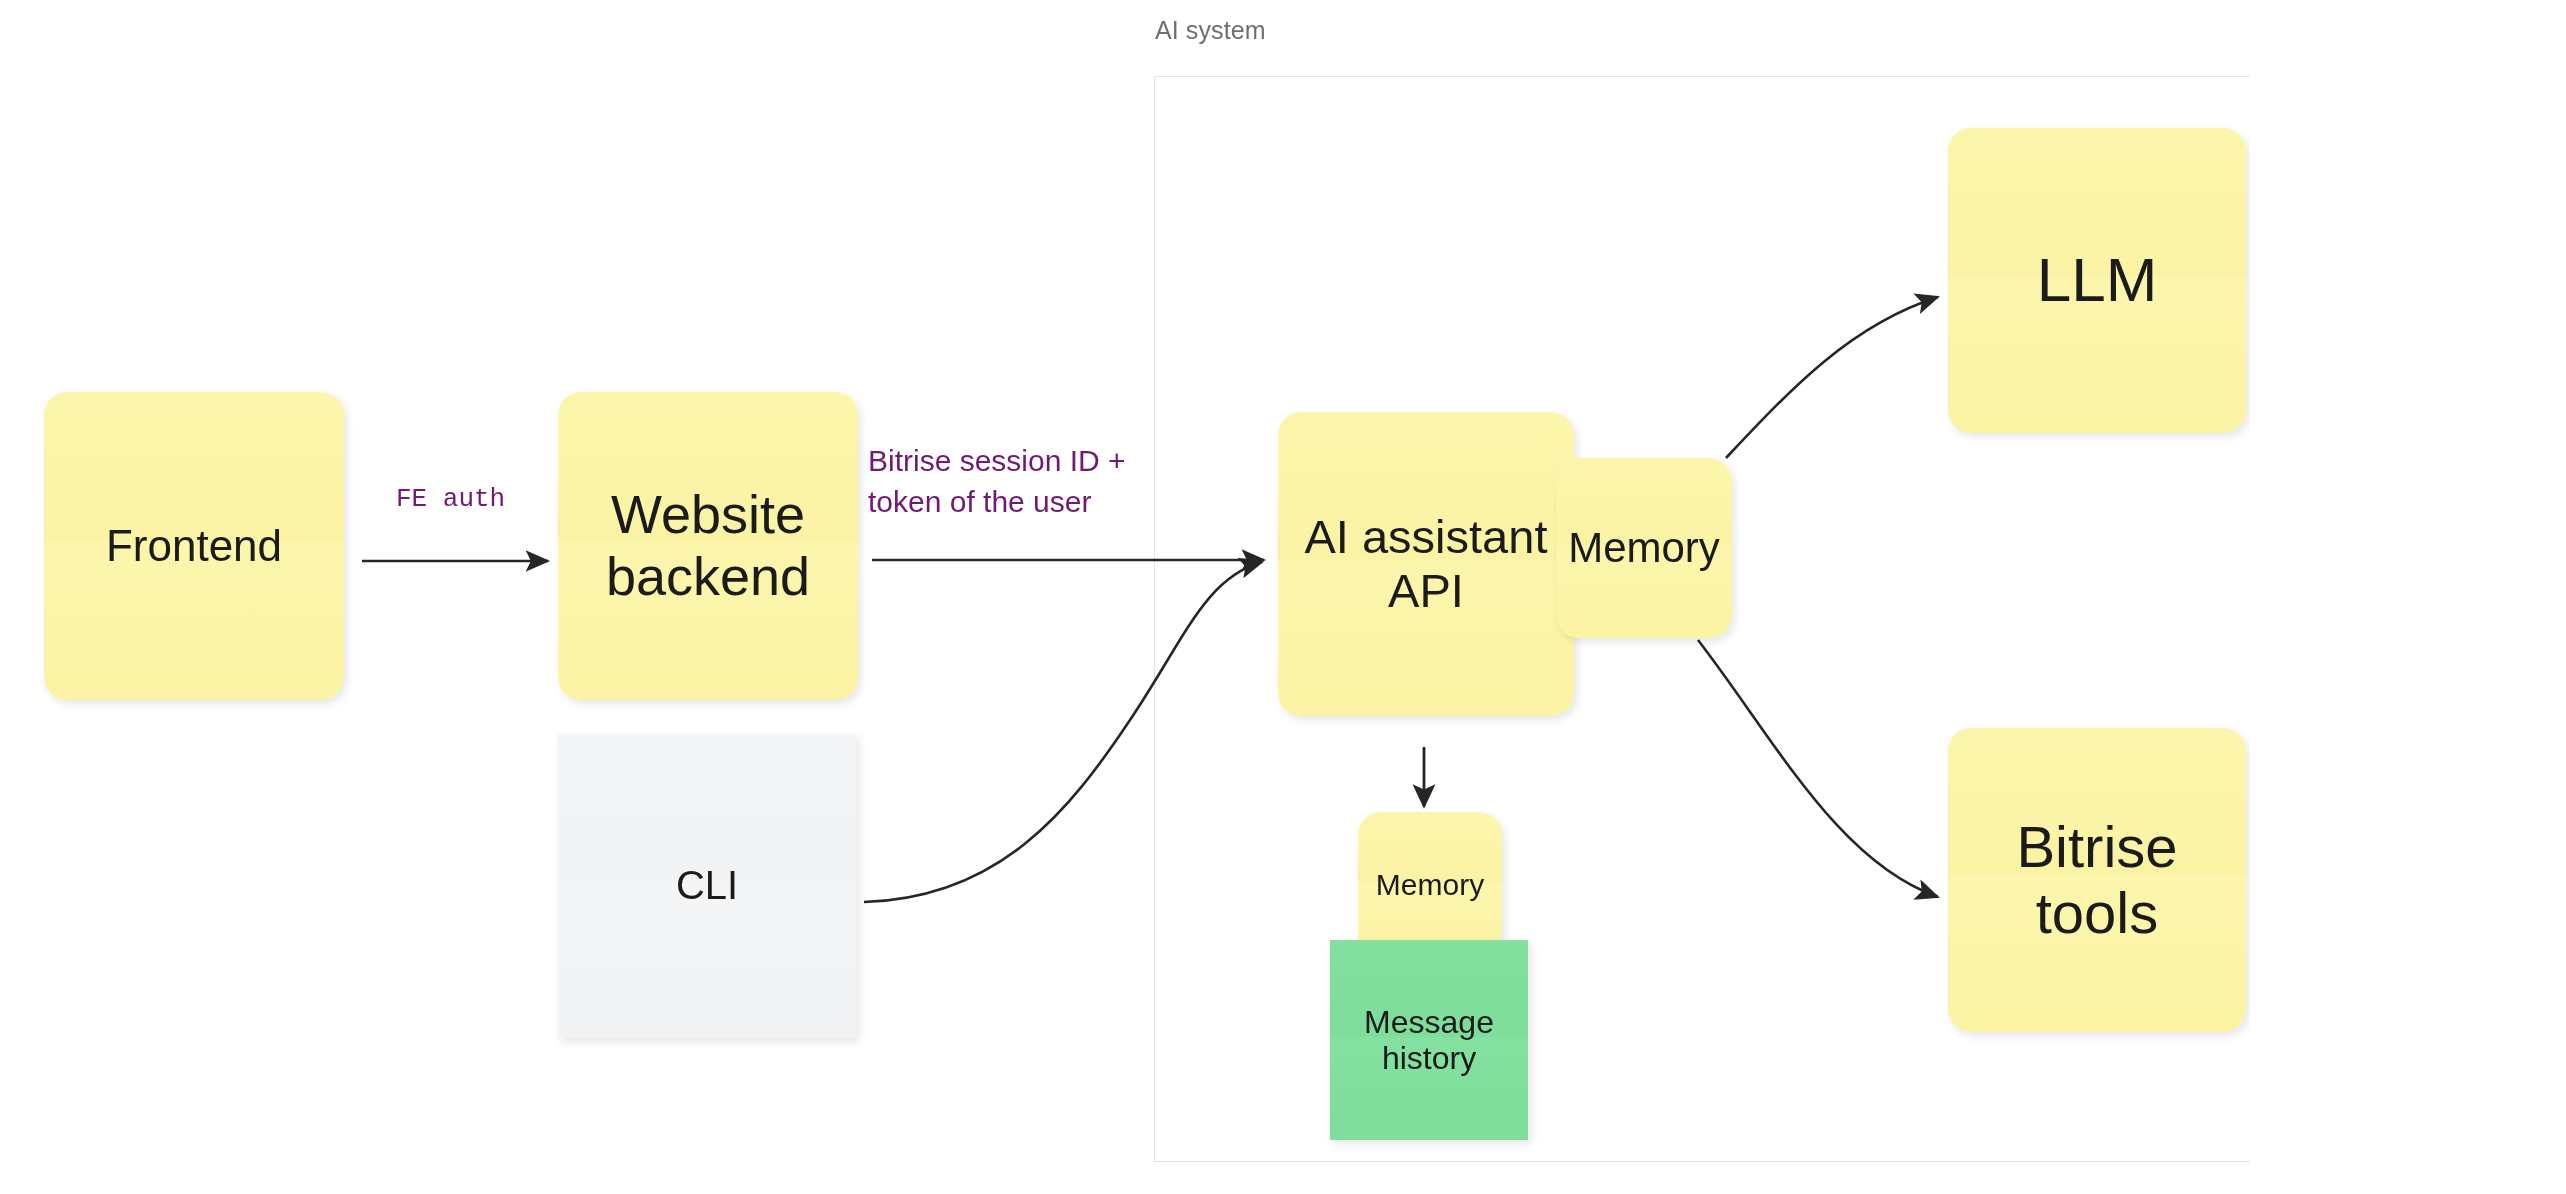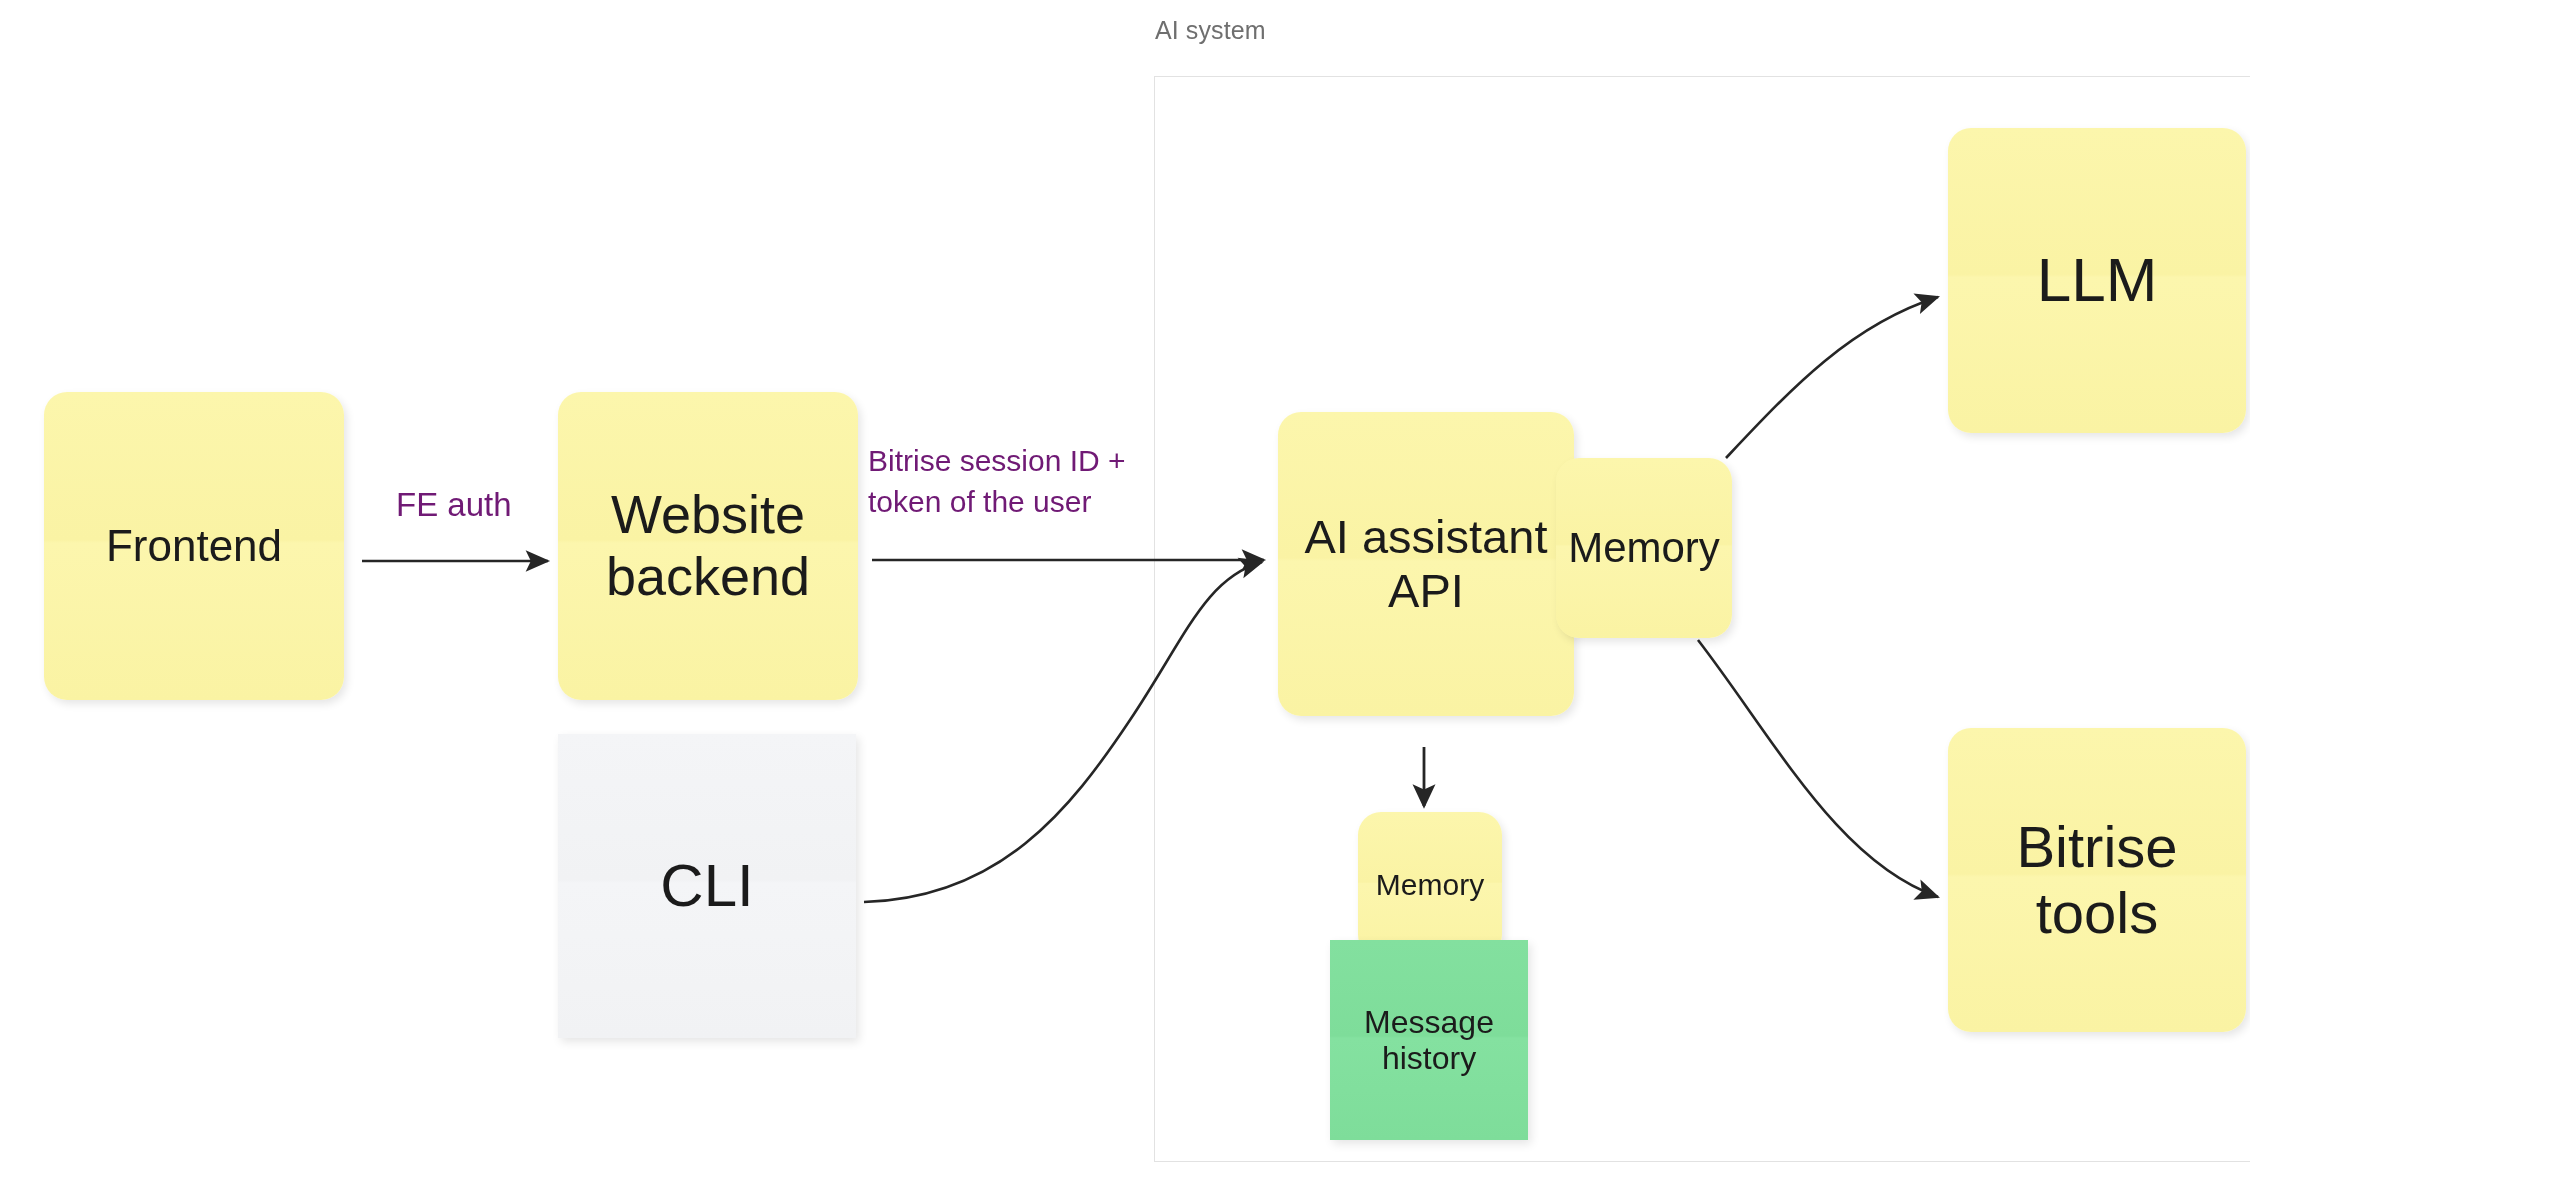--- a/index.html
+++ b/index.html
@@ -115,34 +115,34 @@
 
     <g>
       <path d="M 1726,458 C 1790,390 1850,325 1938,297" fill="none" stroke="#262626" stroke-width="2.6" marker-end="url(#ah)"></path>
     </g>
 
     <g>
       <path d="M 1698,640 C 1775,740 1838,862 1938,897" fill="none" stroke="#262626" stroke-width="2.6" marker-end="url(#ah)"></path>
     </g>
   </svg>
 
-  <div class="edge-label" style="left:396px; top:482px; font-size:33px;">FE auth</div>
+  <div class="edge-label" style="left:396px; top:482px; font-size:26px;font-family:Liberation Mono, monospace;">FE auth</div>
 
   <div class="edge-label" style="left:868px; top:440px; font-size:30px;">Bitrise session ID +
 token of the user</div>
 
   <div class="note yellow" style="left:44px; top:392px; width:300px; height:308px; font-size:44px; z-index:5;">
     <span class="note-text">Frontend</span>
   </div>
 
   <div class="note yellow" style="left:558px; top:392px; width:300px; height:308px; font-size:54px; z-index:5;">
     <span class="note-text">Website backend</span>
   </div>
 
-  <div class="note grey" style="left:558px; top:734px; width:298px; height:304px; font-size:60px; z-index:5;">
+  <div class="note grey" style="left:558px; top:734px; width:298px; height:304px; font-size:40px; z-index:5;">
     <span class="note-text">CLI</span>
   </div>
 
   <div class="note yellow" style="left:1278px; top:412px; width:296px; height:304px; font-size:47px; z-index:6;">
     <span class="note-text">AI assistant API</span>
   </div>
 
   <div class="note yellow" style="left:1556px; top:458px; width:176px; height:180px; font-size:42px; z-index:7;">
     <span class="note-text">Memory</span>
   </div>

